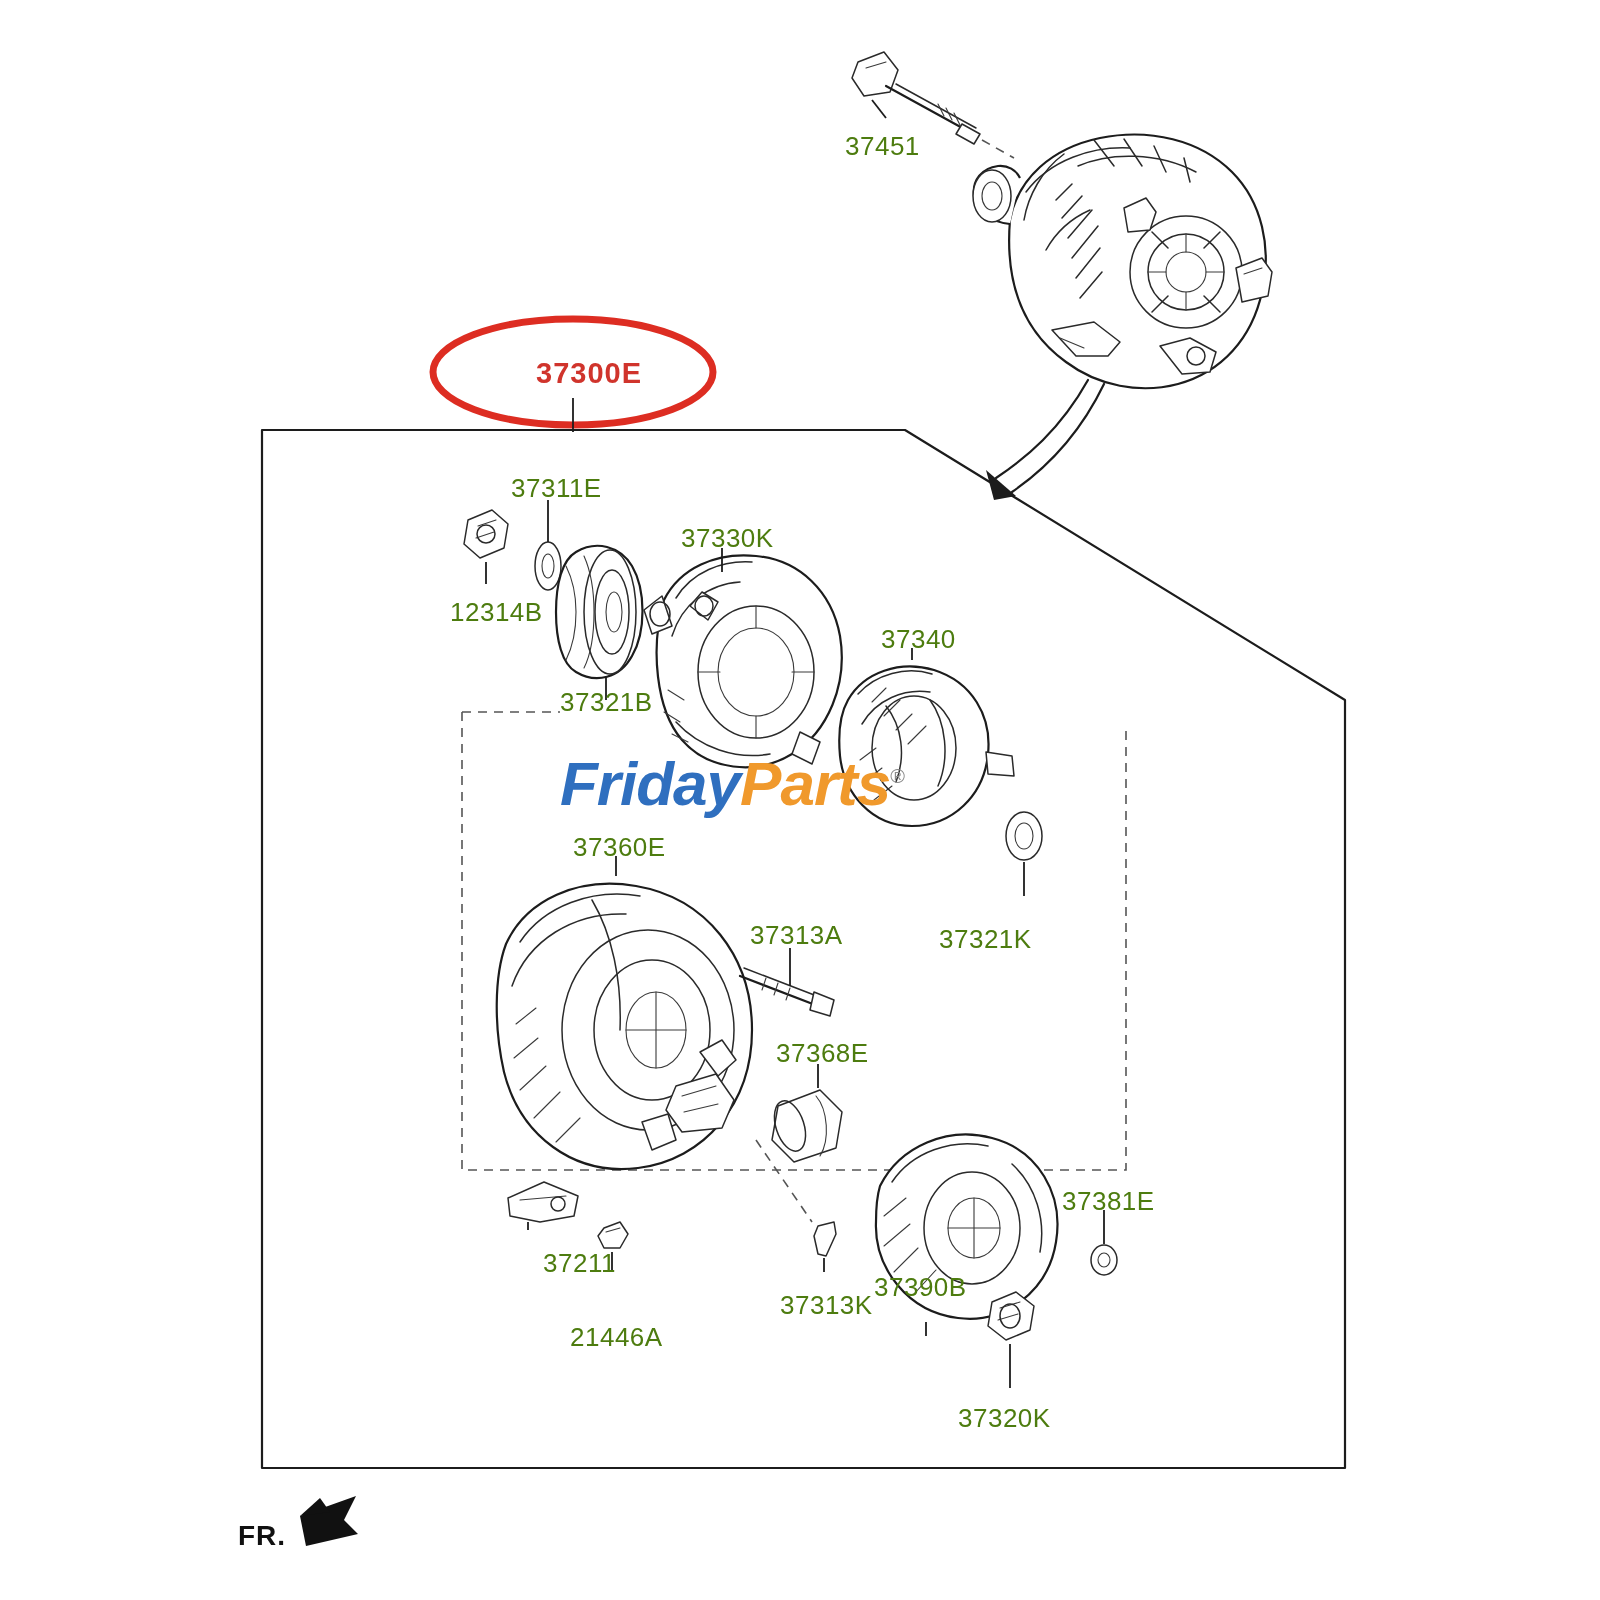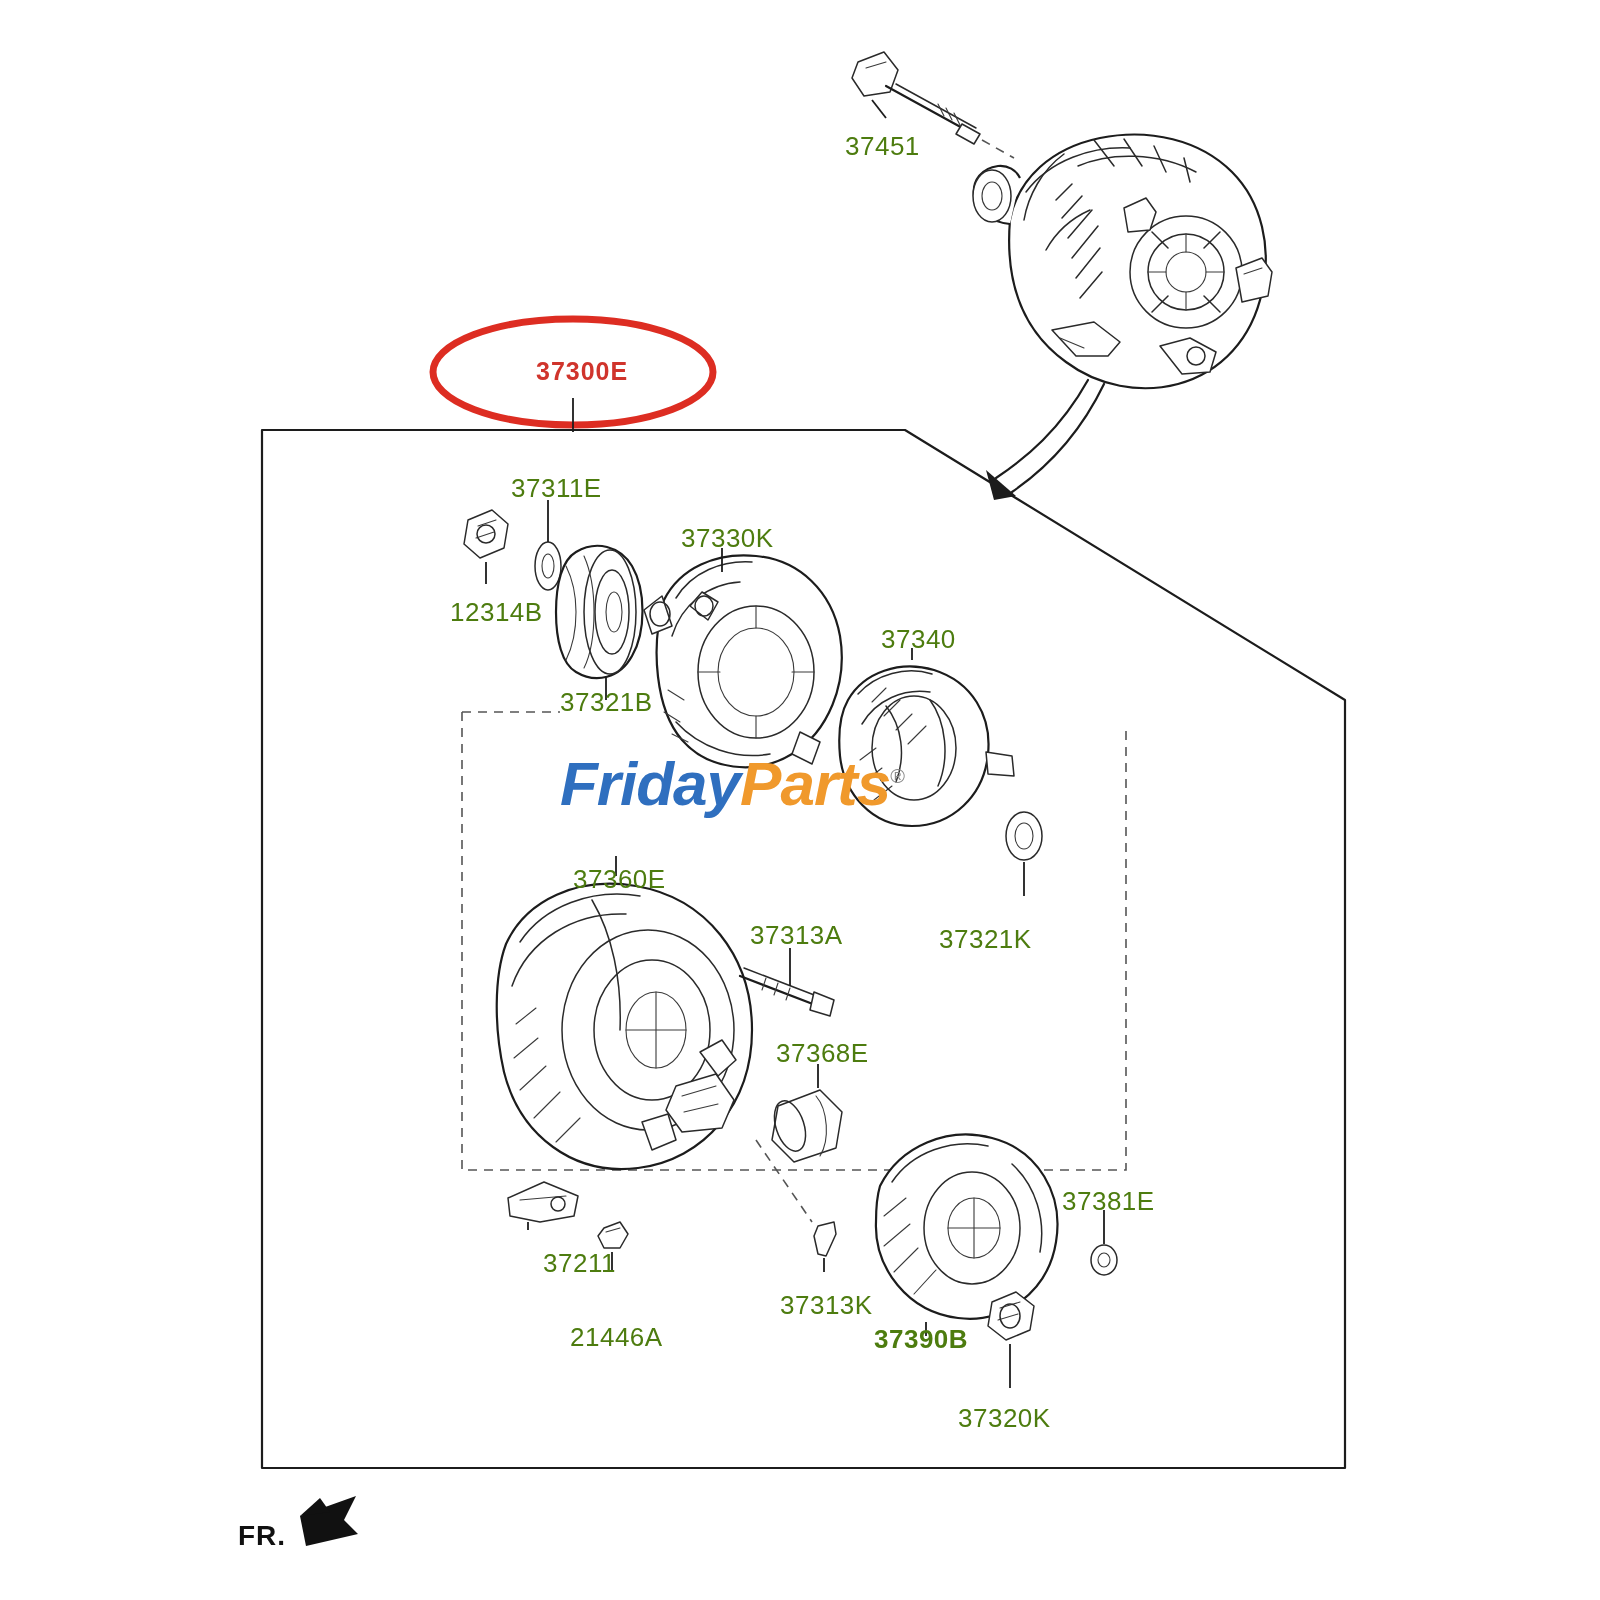--- a/index.html
+++ b/index.html
@@ -1,21 +1,21 @@
 <!DOCTYPE html>
 <html><head>
 <meta charset="utf-8">
 <style>
   html,body{margin:0;padding:0;background:#ffffff;}
   body{width:1600px;height:1600px;position:relative;overflow:hidden;
        font-family:"Liberation Sans", sans-serif;color:#1a1a1a;}
   .stage{position:absolute;inset:0;}
   svg.diagram{position:absolute;left:0;top:0;width:1600px;height:1600px;}
   .lbl{position:absolute;font-size:26px;letter-spacing:0.5px;color:#4d7c0f;white-space:nowrap;}
-  .callout{position:absolute;font-size:25px;font-weight:700;color:#d0342c;letter-spacing:1px;}
+  .callout{position:absolute;font-size:29px;font-weight:700;color:#d0342c;letter-spacing:1px;}
   .fr{position:absolute;font-size:28px;font-weight:700;letter-spacing:1px;color:#111;}
   .wm{position:absolute;left:560px;top:748px;font-size:62px;font-weight:700;font-style:italic;
       letter-spacing:-1px;}
   .wm .b{color:#2f6fbf;}
   .wm .o{color:#f0992c;}
   .wm .reg{font-size:20px;vertical-align:super;color:#8a8a8a;font-style:normal;font-weight:400;}
 </style>
 </head>
 <body>
 
@@ -253,29 +253,29 @@
   </svg>
 
   <div class="callout" style="left:536px;top:357px;">37300E</div>
 
   <div class="lbl" style="left:845px;top:131px;">37451</div>
   <div class="lbl" style="left:511px;top:473px;">37311E</div>
   <div class="lbl" style="left:681px;top:523px;">37330K</div>
   <div class="lbl" style="left:450px;top:597px;">12314B</div>
   <div class="lbl" style="left:881px;top:624px;">37340</div>
   <div class="lbl" style="left:560px;top:687px;">37321B</div>
-  <div class="lbl" style="left:573px;top:832px;margin-top:32px;">37360E</div>
+  <div class="lbl" style="left:573px;top:832px;">37360E</div>
   <div class="lbl" style="left:939px;top:924px;">37321K</div>
   <div class="lbl" style="left:750px;top:920px;">37313A</div>
   <div class="lbl" style="left:776px;top:1038px;">37368E</div>
   <div class="lbl" style="left:1062px;top:1186px;">37381E</div>
   <div class="lbl" style="left:503px;top:1248px;margin-left:40px;">37211</div>
   <div class="lbl" style="left:570px;top:1290px;margin-top:32px;">21446A</div>
   <div class="lbl" style="left:780px;top:1290px;">37313K</div>
-  <div class="lbl" style="left:874px;top:1324px;font-weight:bold;">37390B</div>
+  <div class="lbl" style="left:874px;top:1272px;">37390B</div>
   <div class="lbl" style="left:958px;top:1403px;">37320K</div>
 
   <div class="fr" style="left:238px;top:1520px;">FR.</div>
 
   <div class="wm">
     <span class="b">Friday</span><span class="o">Parts</span><span class="reg">®</span>
   </div>
 
 </div>
 

